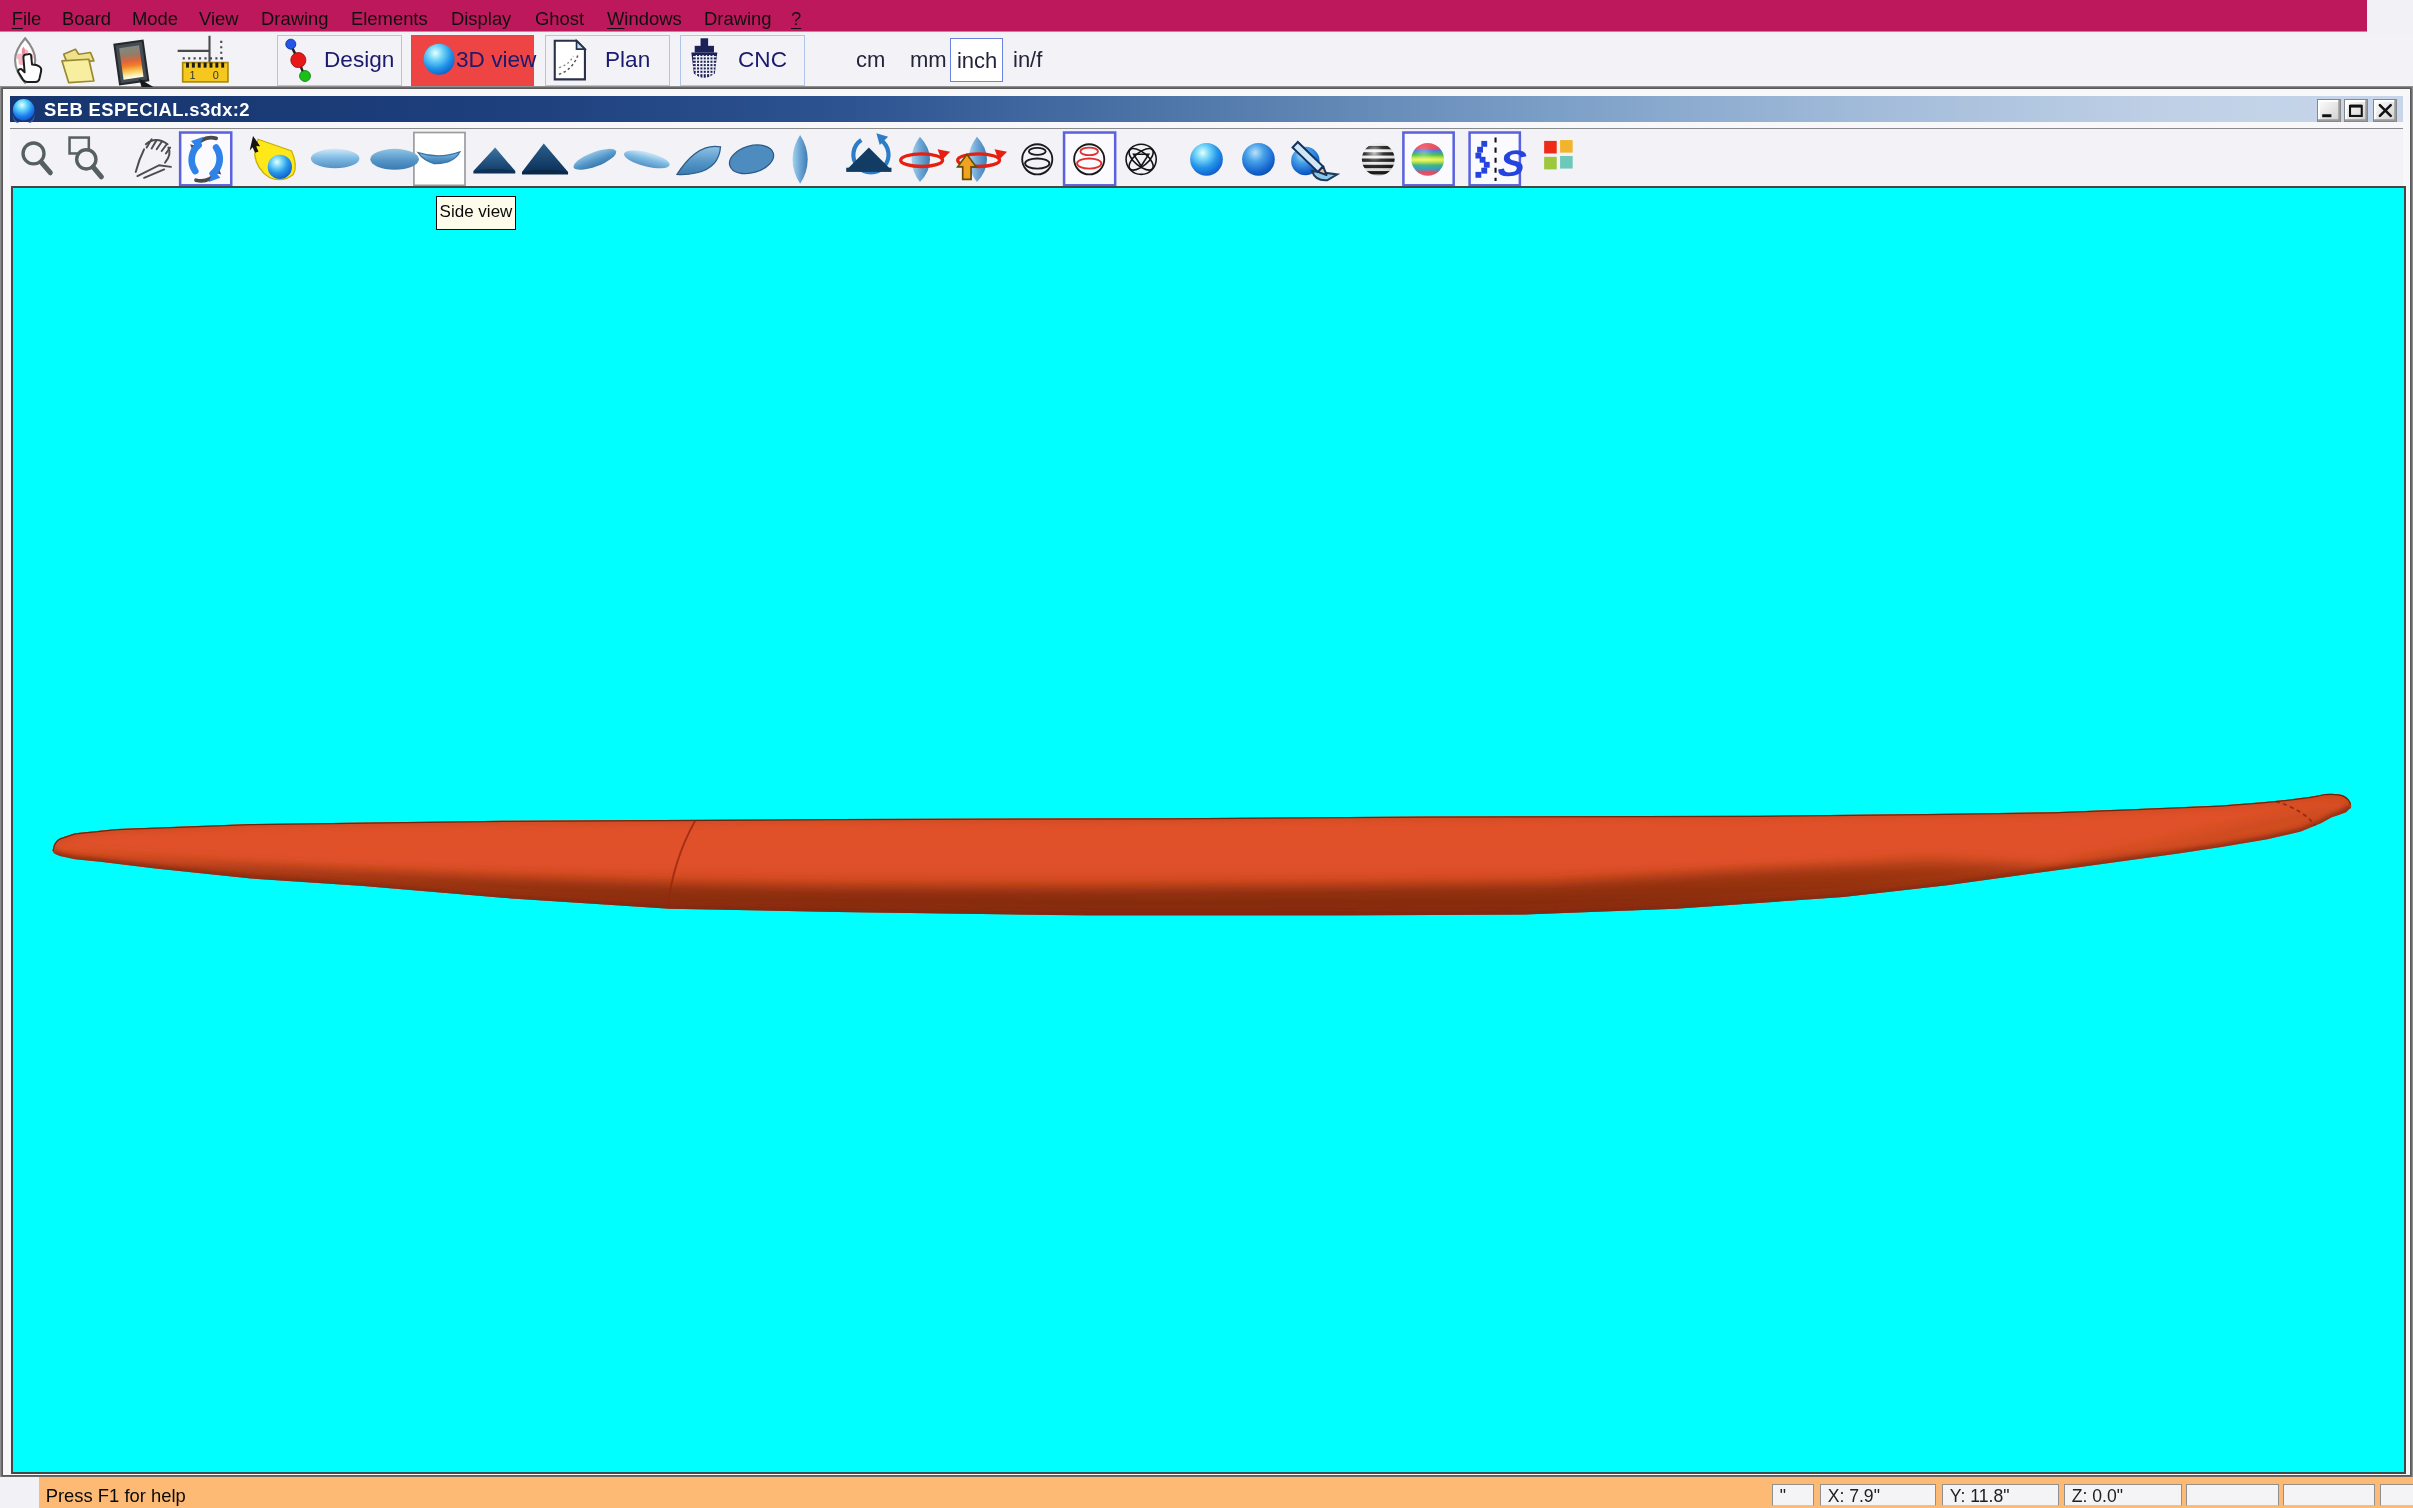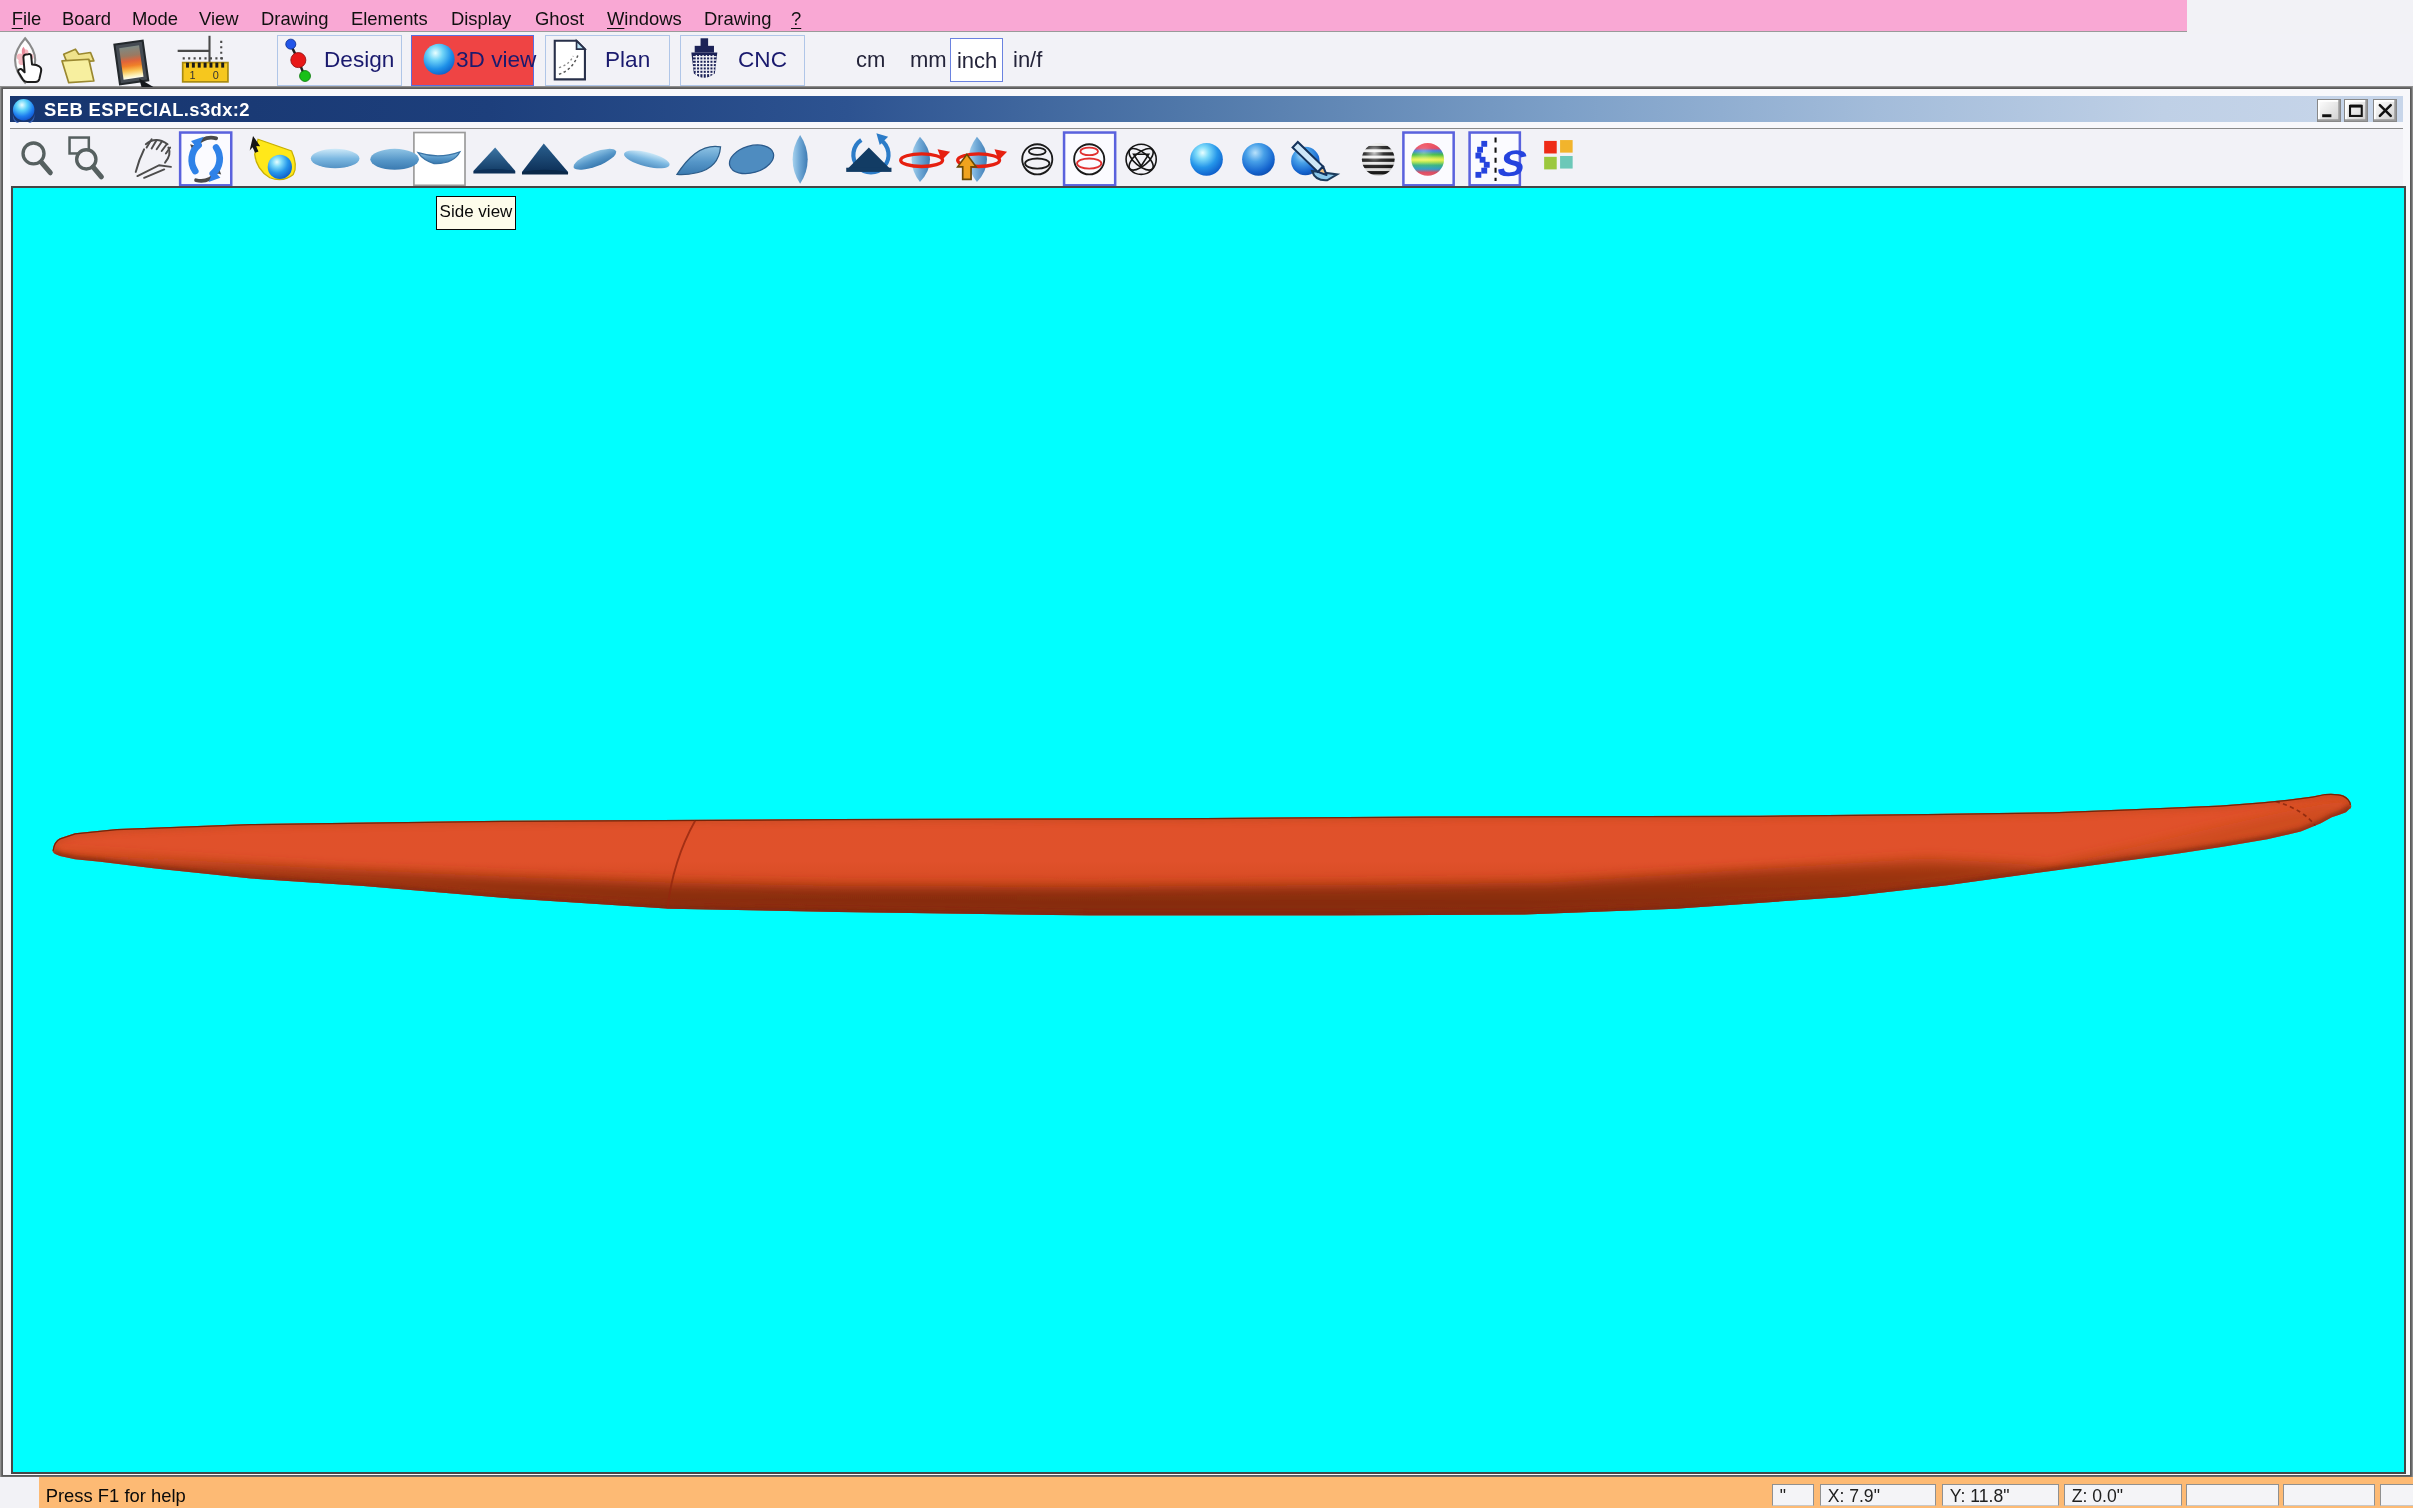--- a/index.html
+++ b/index.html
@@ -1,18 +1,18 @@
 <!DOCTYPE html>
 <html style="font-size:13.4px"><head>
 <meta charset="utf-8">
 <style>
 * { margin:0; padding:0; box-sizing:border-box; }
 html,body { width:2413px; height:1508px; overflow:hidden; background:#f2f2f6; font-family:"Liberation Sans", sans-serif; }
 .abs { position:absolute; }
-#menubar { position:absolute; left:0; top:0; width:2187px; height:32px; background:#f9a8d4; border-bottom:1.7px solid #9a9a9a; }
+#menubar { position:absolute; left:0; top:0; width:2367px; height:32px; background:#be185d; border-bottom:1.7px solid #9a9a9a; }
 #menubar > span { position:absolute; top:4.2px; line-height:30px; font-size:18.4px; color:#101010; white-space:nowrap; }
 .us { text-decoration:underline; text-underline-offset:2.5px; }
 #toolbar1 { position:absolute; left:0; top:34px; width:2413px; height:53px; background:#f2f2f7; }
 .tbtn { position:absolute; top:0.8px; height:51px; border:1.3px solid #b0c6e8; background:#f2f2f7; color:#1a1a6e; font-size:22.6px; white-space:nowrap; }
 .tbtn.sel { border:1.7px solid #5a6ee0; background:#ef4444; }
 .tbtn .lbl { position:absolute; top:11px; font-size:22.6px; color:#1a1a6e; white-space:nowrap; }
 #units { position:absolute; top:0; left:0; width:100%; height:53px; }
 #units span { position:absolute; font-size:22px; color:#24243a; top:12.6px; }
 #unitbox { position:absolute; left:950px; top:4.2px; width:53px; height:44px; border:1.7px solid #6a82e0; background:#fff; }
 #mdi { position:absolute; left:0; top:86px; width:2413px; height:1391px; background:#8f8f8f; }

